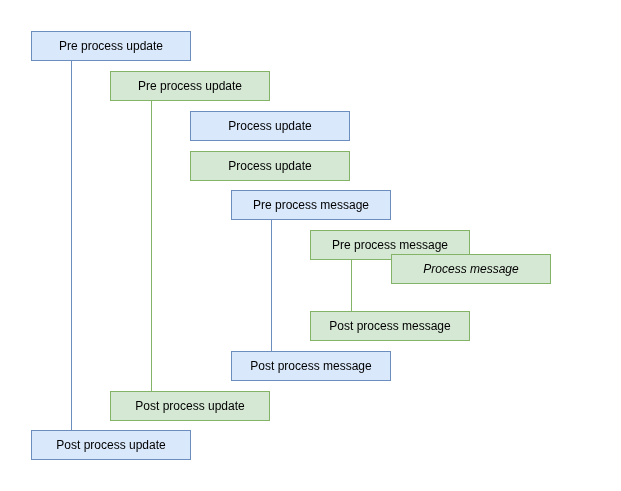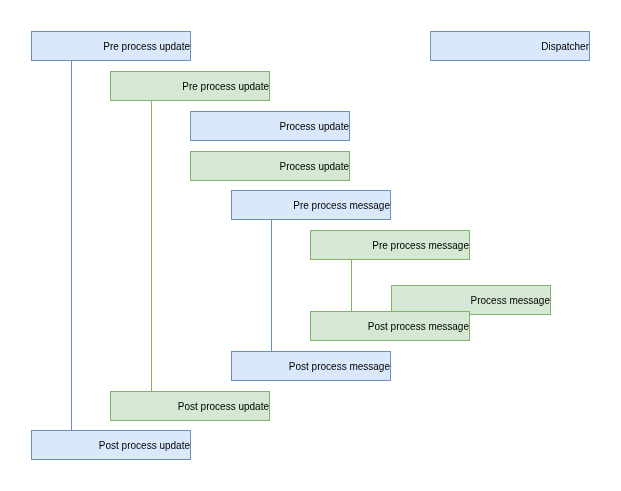--- a/index.html
+++ b/index.html
@@ -17,22 +17,22 @@
     height: 491px;
   }
   .node {
     position: absolute;
     width: 160px;
     height: 30px;
     box-sizing: border-box;
     border: 1px solid #000;
     display: flex;
     align-items: center;
-    justify-content: flex-end;
-    font-size: 10px;
+    justify-content: center;
+    font-size: 12px;
     color: var(--text-color, #000000);
     white-space: nowrap;
   }
   .node.blue {
     background: var(--blue-fill, #dae8fc);
     border-color: var(--blue-border, #6c8ebf);
   }
   .node.green {
     background: var(--green-fill, #d5e8d4);
     border-color: var(--green-border, #82b366);
@@ -50,39 +50,36 @@
 <div class="canvas">
 
   <div class="connector blue" style="left:71px;  top:61px;  height:369px;"></div>
   <div class="connector green" style="left:151px; top:101px; height:290px;"></div>
   <div class="connector blue" style="left:271px; top:220px; height:131px;"></div>
   <div class="connector green" style="left:351px; top:260px; height:51px;"></div>
 
   <div class="node blue" style="left:31px;  top:31px;">
     <span>Pre process update</span>
   </div>
-  <div class="node blue" style="left:430px; top:31px;">
-    <span>Dispatcher</span>
-  </div>
   <div class="node green" style="left:110px; top:71px;">
     <span>Pre process update</span>
   </div>
   <div class="node blue" style="left:190px; top:111px;">
     <span>Process update</span>
   </div>
   <div class="node green" style="left:190px; top:151px;">
     <span>Process update</span>
   </div>
   <div class="node blue" style="left:231px; top:190px;">
     <span>Pre process message</span>
   </div>
   <div class="node green" style="left:310px; top:230px;">
     <span>Pre process message</span>
   </div>
-  <div class="node green" style="left:391px; top:285px;">
+  <div class="node green" style="left:391px; top:254px;font-style:italic;">
     <span>Process message</span>
   </div>
   <div class="node green" style="left:310px; top:311px;">
     <span>Post process message</span>
   </div>
   <div class="node blue" style="left:231px; top:351px;">
     <span>Post process message</span>
   </div>
   <div class="node green" style="left:110px; top:391px;">
     <span>Post process update</span>

